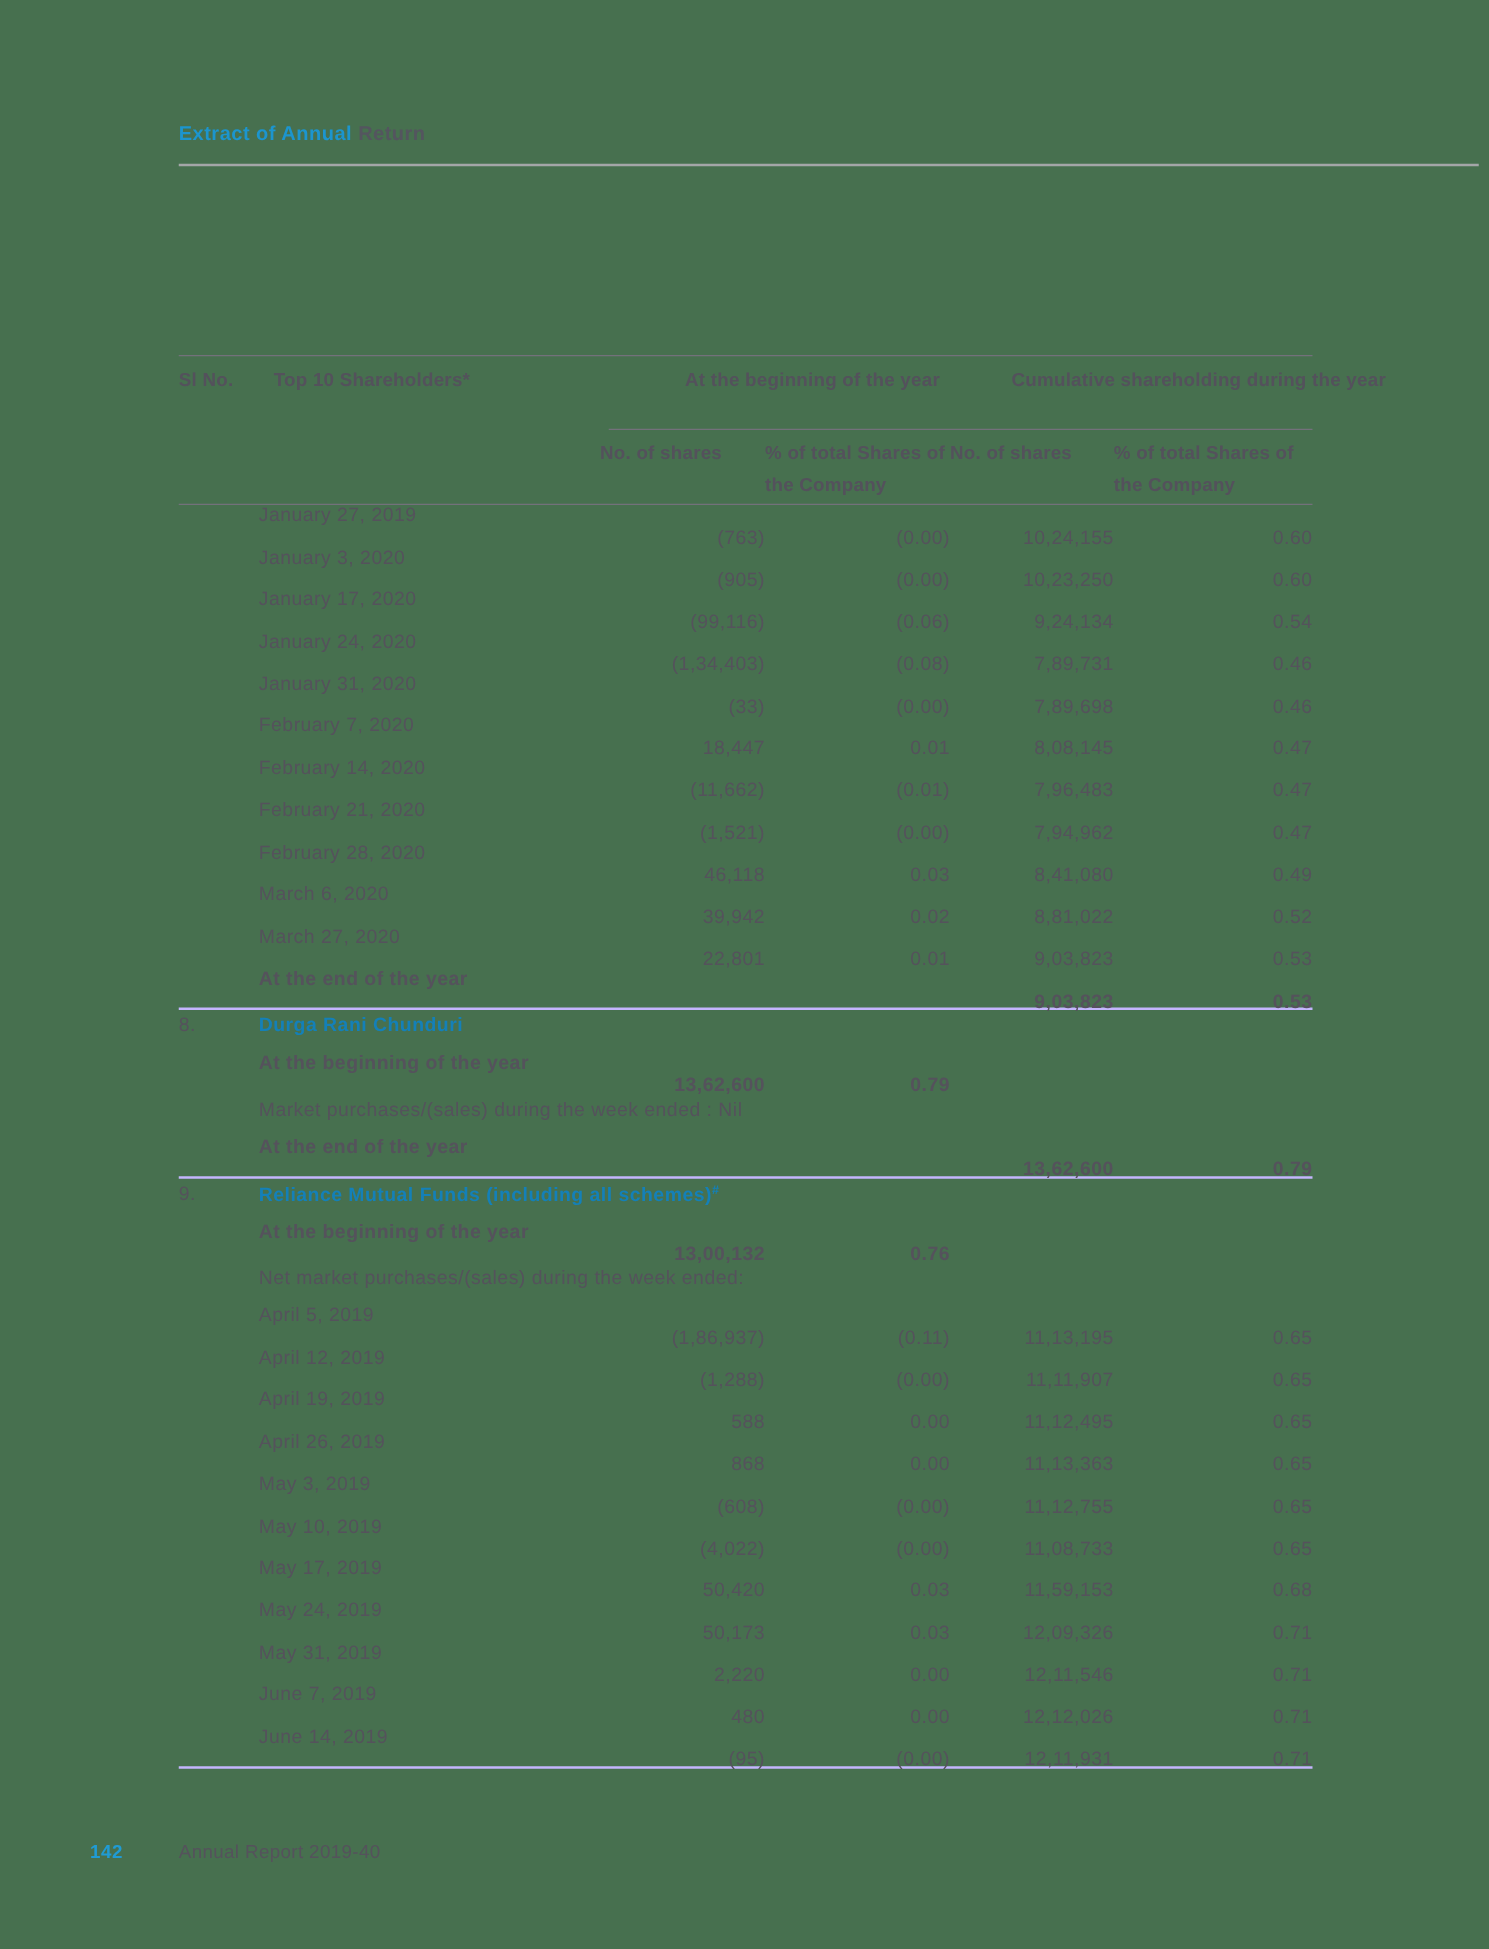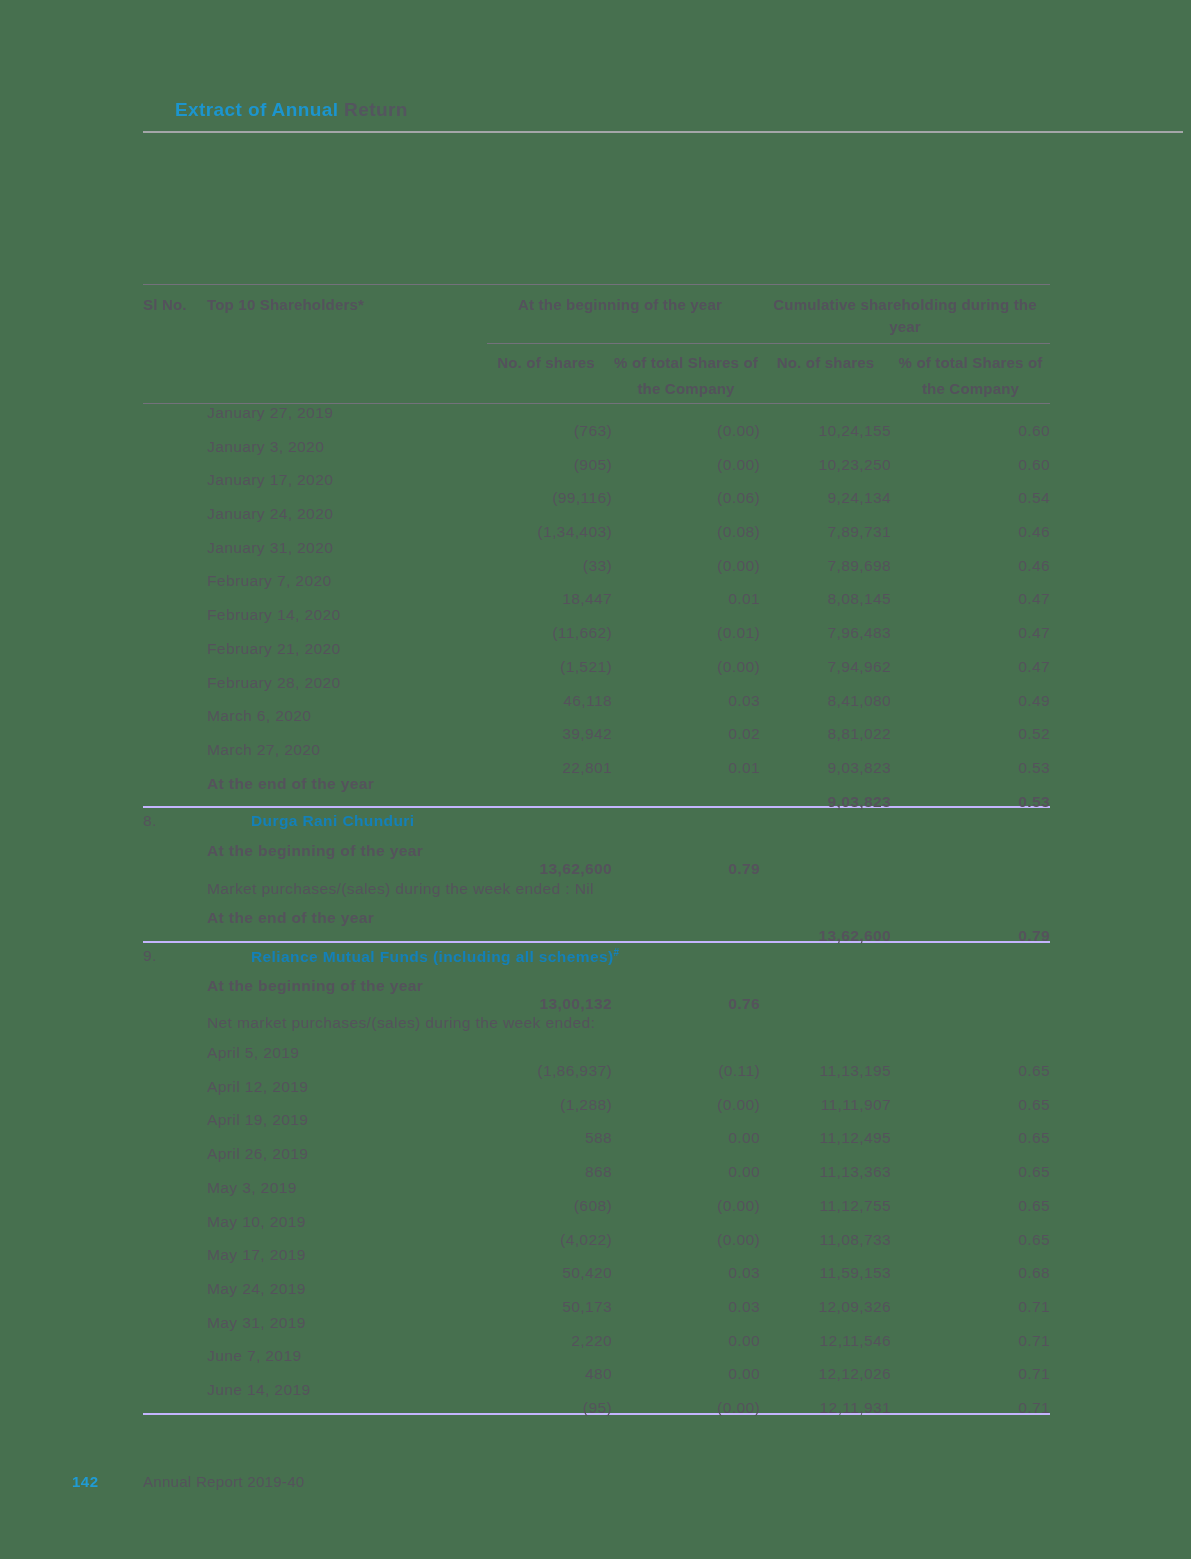--- a/index.html
+++ b/index.html
@@ -9,22 +9,22 @@
     font-family: "Liberation Sans", sans-serif;
     color: #55525C;
     overflow: hidden;
     position: relative;
   }
   .page { position: absolute; inset: 0; }
 
   
   .doc-title {
     position: absolute; left: 143px; top: 99px;
-    font-size: 19px; font-weight: bold; letter-spacing: 0.4px;
-    color: #54555F; white-space: nowrap; margin-left: 32px;
+    font-size: 16px; font-weight: bold; letter-spacing: 0.4px;
+    color: #54555F; white-space: nowrap;
   }
   .doc-title .accent { color: #1C95CE; }
   .title-rule {
     position: absolute; left: 143px; top: 131px;
     width: 1040px; height: 2px; background: #A4A6A8;
   }
 
   
   .sh-table {
     position: absolute; left: 143px; top: 284px; width: 907px;
@@ -33,41 +33,41 @@
   .grid {
     display: grid;
     grid-template-columns: 64px 273px 132px 148px 131px 159px;
   }
   .thead {
     border-top: 1px solid #73717B;
     border-bottom: 1px solid #73717B;
     position: relative;
     font-weight: bold; color: #54515C; font-size: 15px; letter-spacing: 0.2px;
   }
-  .thead .hrow1 { padding-top: 9px; min-height: 58px; align-items: start; line-height: 22px; }
+  .thead .hrow1 { padding-top: 9px; min-height: 58px; align-items: start; line-height: 22px; gap: 12px; }
   .thead .hrow2 { padding-top: 7px; min-height: 60px; align-items: start; line-height: 26px; }
   .sub-divider {
     position: absolute; left: 344px; right: 0; top: 58px;
     height: 1px; background: #73717B;
   }
   .h-center { text-align: center; }
-  .h-right  { text-align: center; }
+  .h-right  { text-align: left; }
   .span2a { grid-column: 3 / span 2; }
   .span2b { grid-column: 5 / span 2; }
 
   .tbody .row { height: 33.7px; align-items: center; white-space: nowrap; }
   .tbody .row.sep { border-bottom: 2px solid #c4b5fd; height: 33.7px; }
   .c-sl    { grid-column: 1; }
   .c-label { grid-column: 2 / span 2; }
   .c-v     { text-align: right; }
   .c-v1 { grid-column: 3; } .c-v2 { grid-column: 4; }
   .c-v3 { grid-column: 5; text-align: right; } .c-v4 { grid-column: 6; }
   .row .c-label.wide { grid-column: 2 / span 4; }
   .bold { font-weight: bold; }
-  .name { font-weight: bold; color: #1480B8; margin-left: 44px; }
+  .name { font-weight: bold; color: #1480B8; }
   .name sup { font-size: 10px; vertical-align: super; letter-spacing: 0; }
 
   .continued {
     position: absolute; right: 0; top: 1140px;
     font-size: 12.5px; letter-spacing: 0.2px; color: #55525C;
     text-align: right; width: 100%;
   }
 
   
   .footer { position: absolute; left: 0; top: 1473px; width: 100%; font-size: 15px; }

